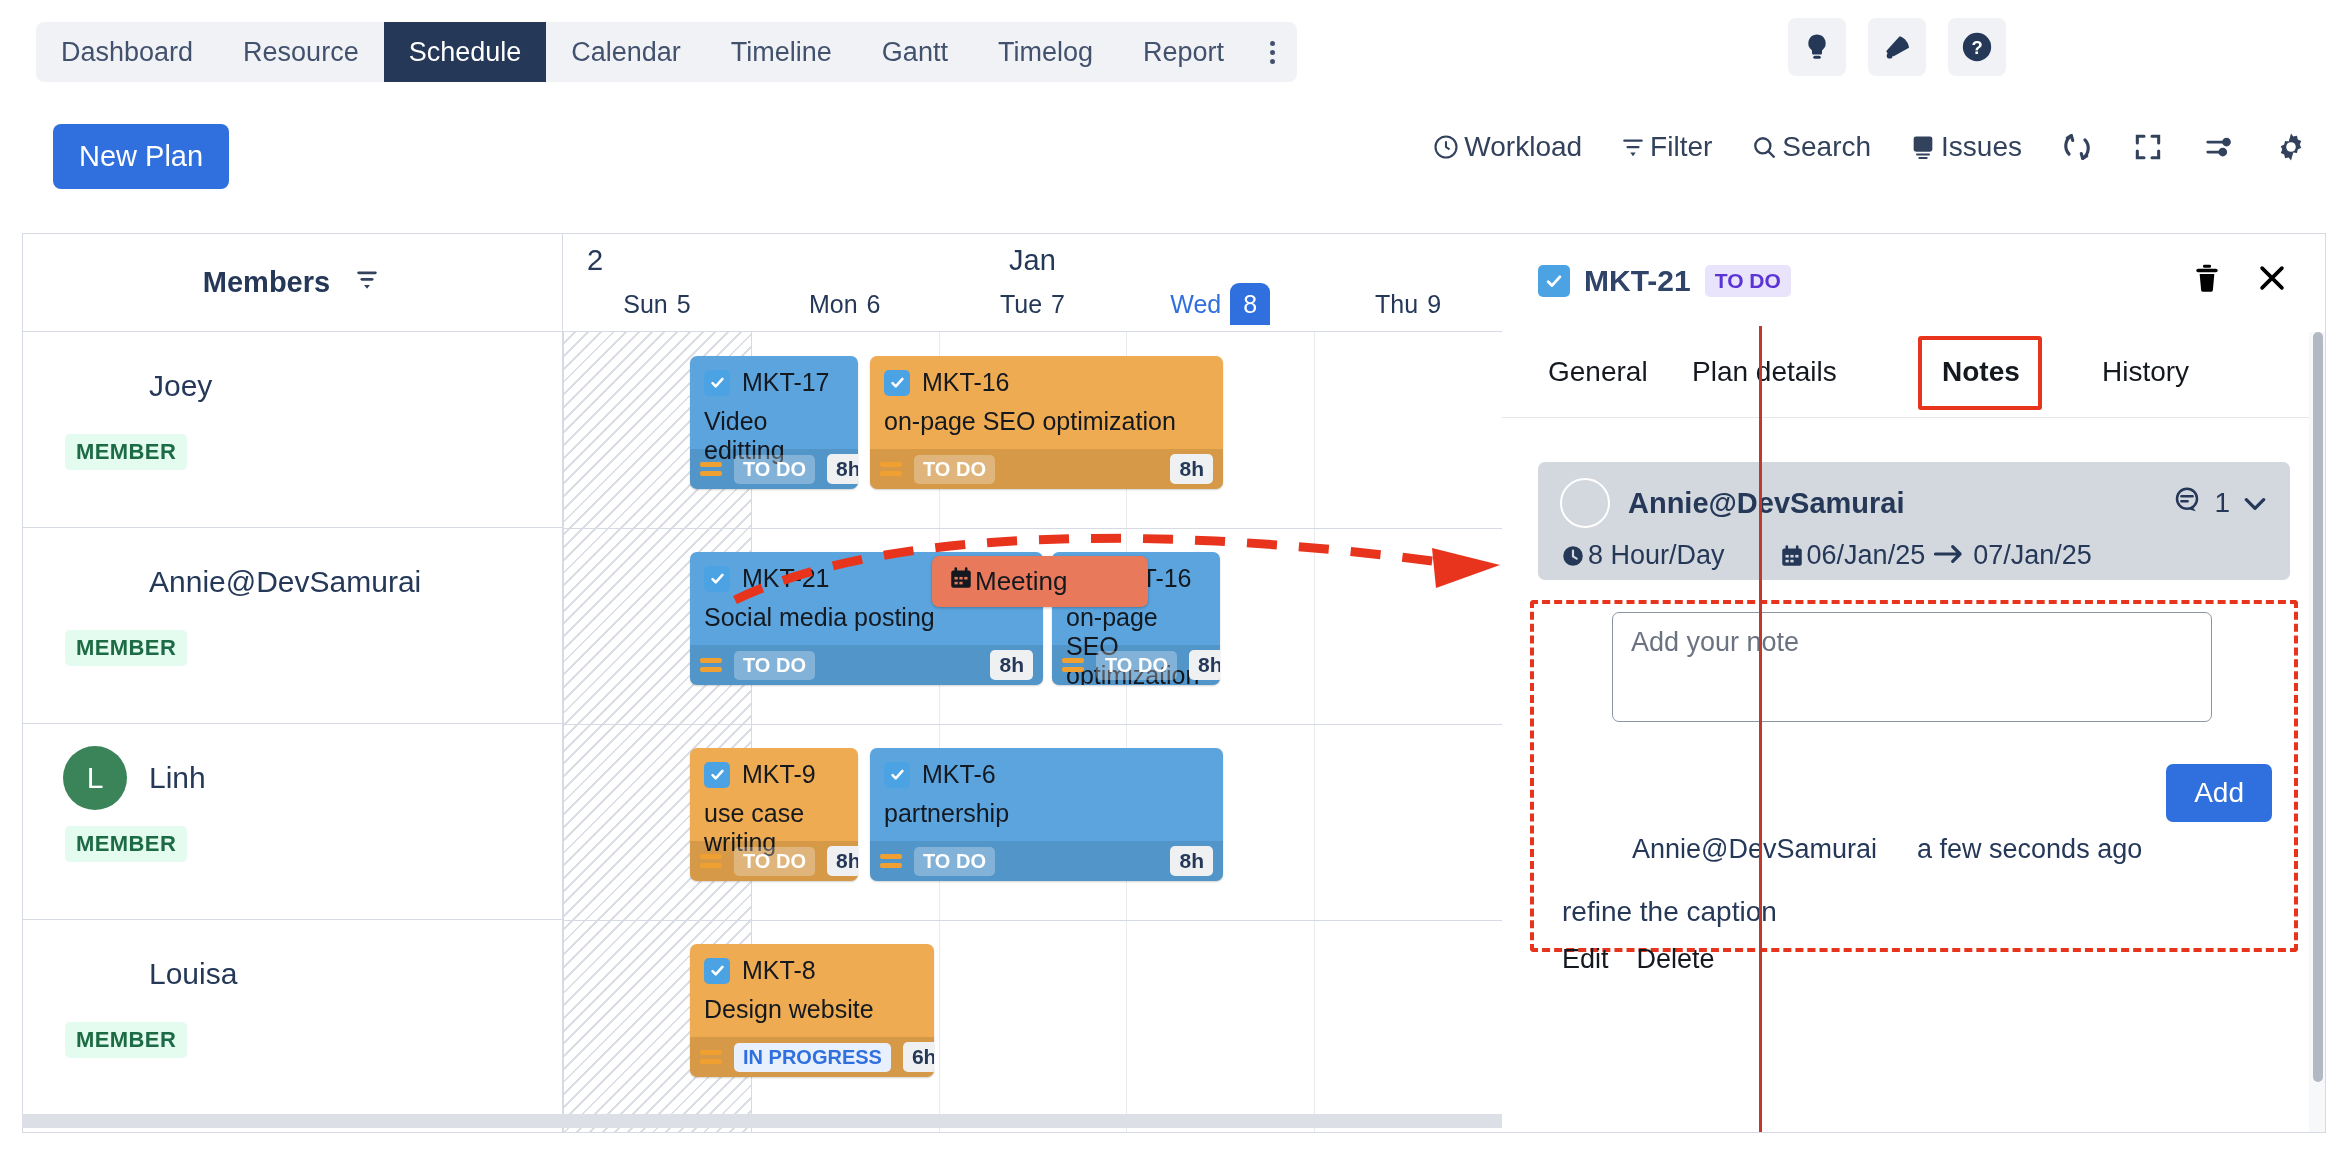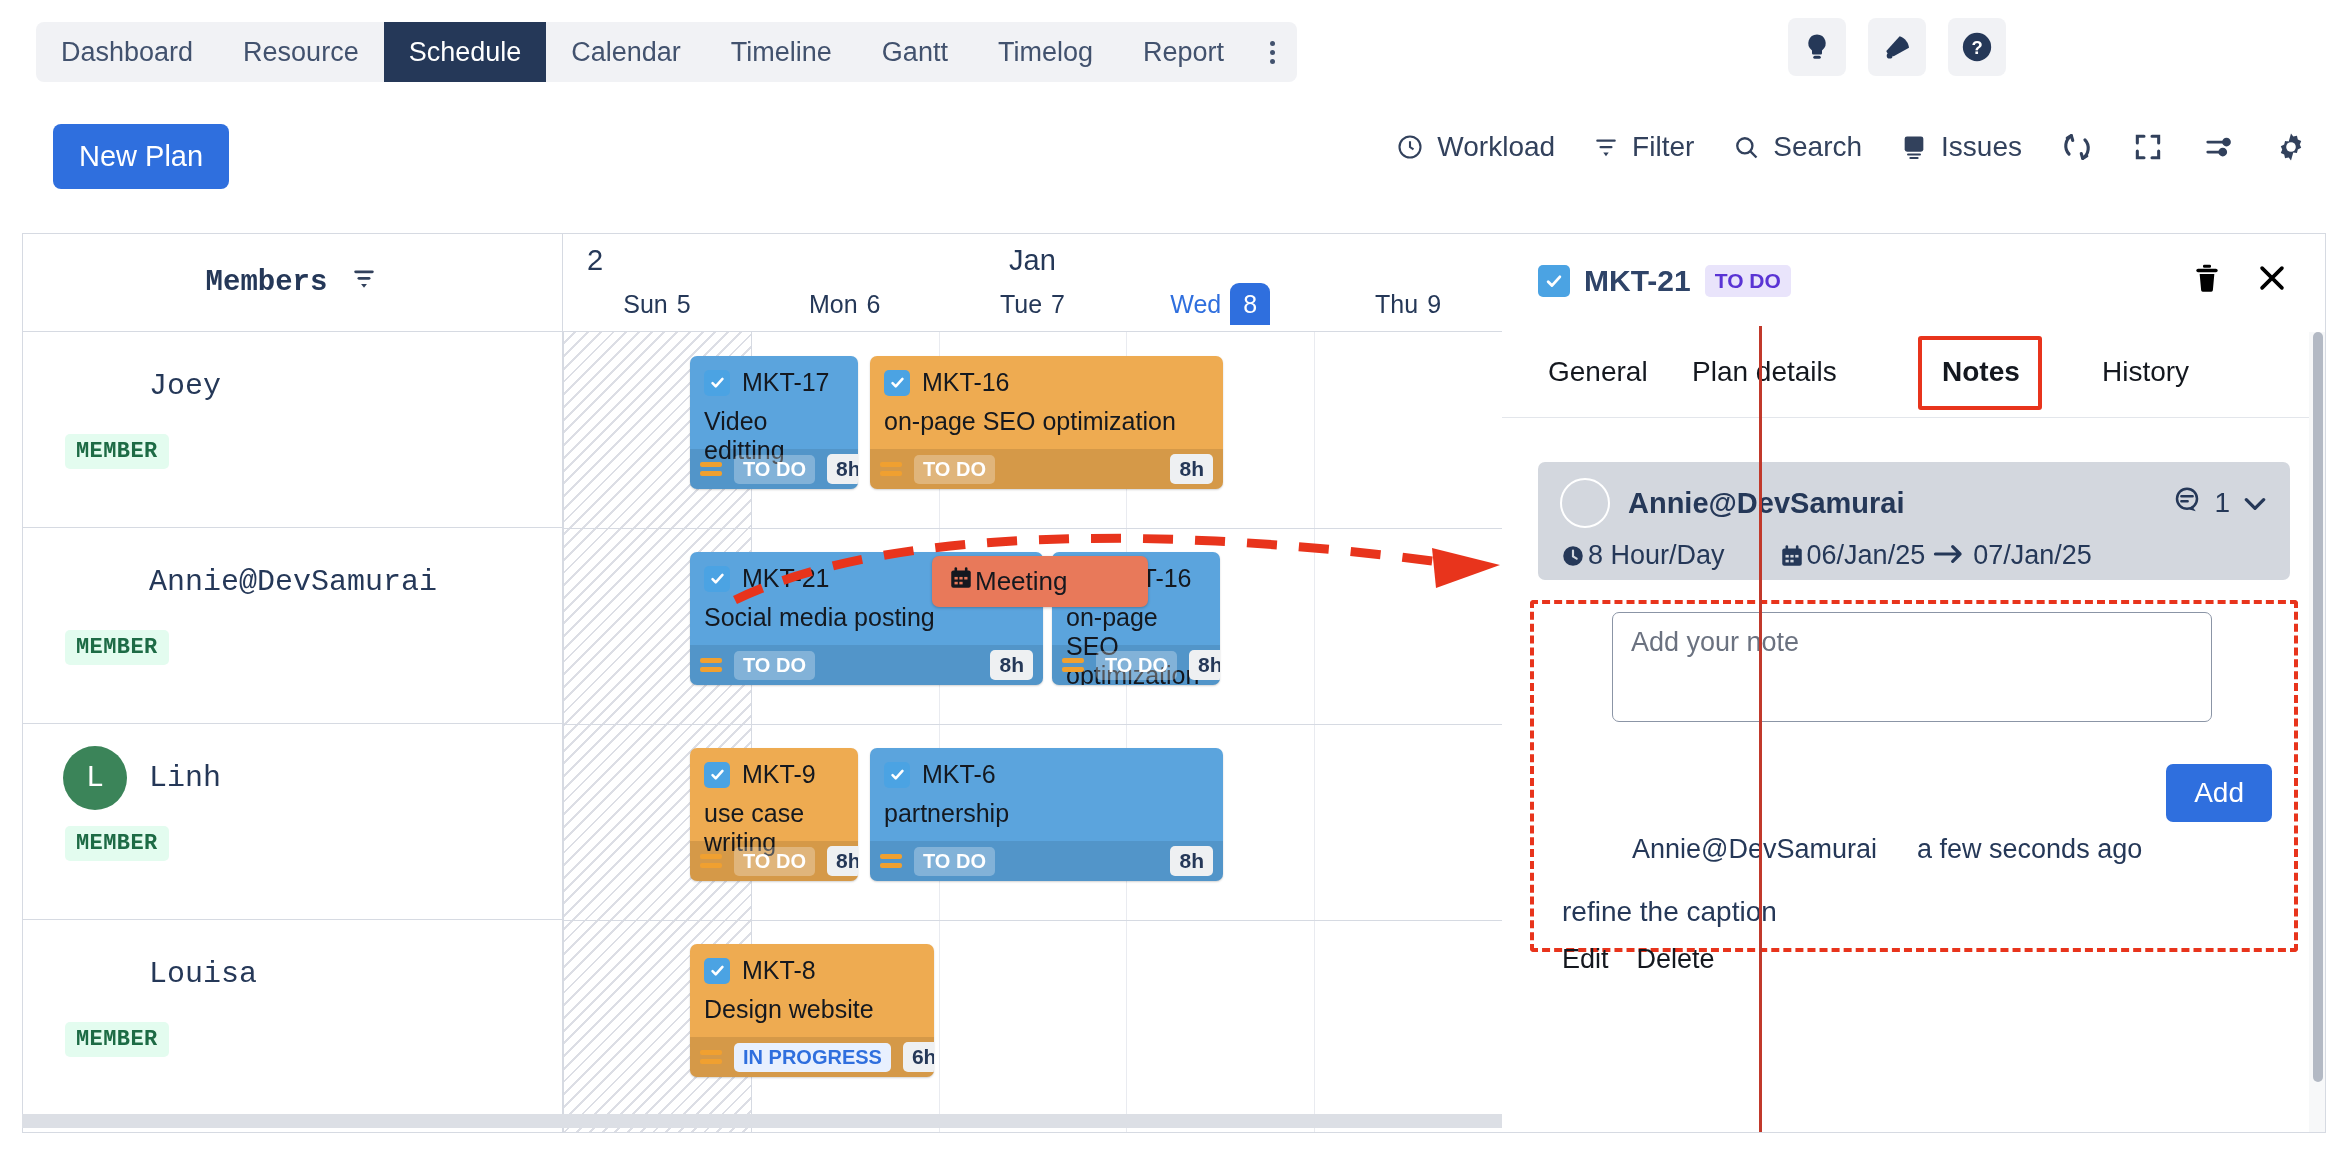--- a/index.html
+++ b/index.html
@@ -38,34 +38,33 @@
   }
 
   
   .actionrow { position: absolute; left: 0; top: 88px; width: 2348px; height: 145px; }
   .new-plan {
     position: absolute; left: 53px; top: 36px;
     background: #2f6fde; color: #fff; border: none; border-radius: 8px;
     font-size: 29px; font-family: inherit; padding: 16px 26px; cursor: pointer;
   }
   .tools { position: absolute; right: 40px; top: 42px; display: flex; align-items: center; gap: 38px; }
-  .tool { display: flex; align-items: center; gap: 13px; font-size: 28px; color: #32415c; cursor: pointer; }
+  .tool { display: flex; align-items: center; gap: 4px; font-size: 28px; color: #32415c; cursor: pointer; }
   .tool-icon-only { display: flex; align-items: center; justify-content: center; cursor: pointer; }
 
   
   .grid-wrap {
     position: absolute; left: 22px; top: 233px;
     width: 1480px; height: 900px;
     border: 1px solid #d6dae2; border-right: none;
     background: #fff;
   }
   .members-col {
     position: absolute; left: 0; top: 0; width: 540px; height: 100%;
     border-right: 1px solid #d6dae2;
-    font-family: Liberation Mono, monospace;
   }
   .members-head {
     height: 98px; display: flex; align-items: center; justify-content: center; gap: 22px;
     border-bottom: 1px solid #d6dae2; font-size: 29px; font-weight: bold; color: #253858;
   }
   .member-row {
     height: 196px; border-bottom: 1px solid #d6dae2; padding: 22px 0 0 40px;
   }
   .member-row:last-child { border-bottom: none; }
   .m-top { display: flex; align-items: center; gap: 22px; }

